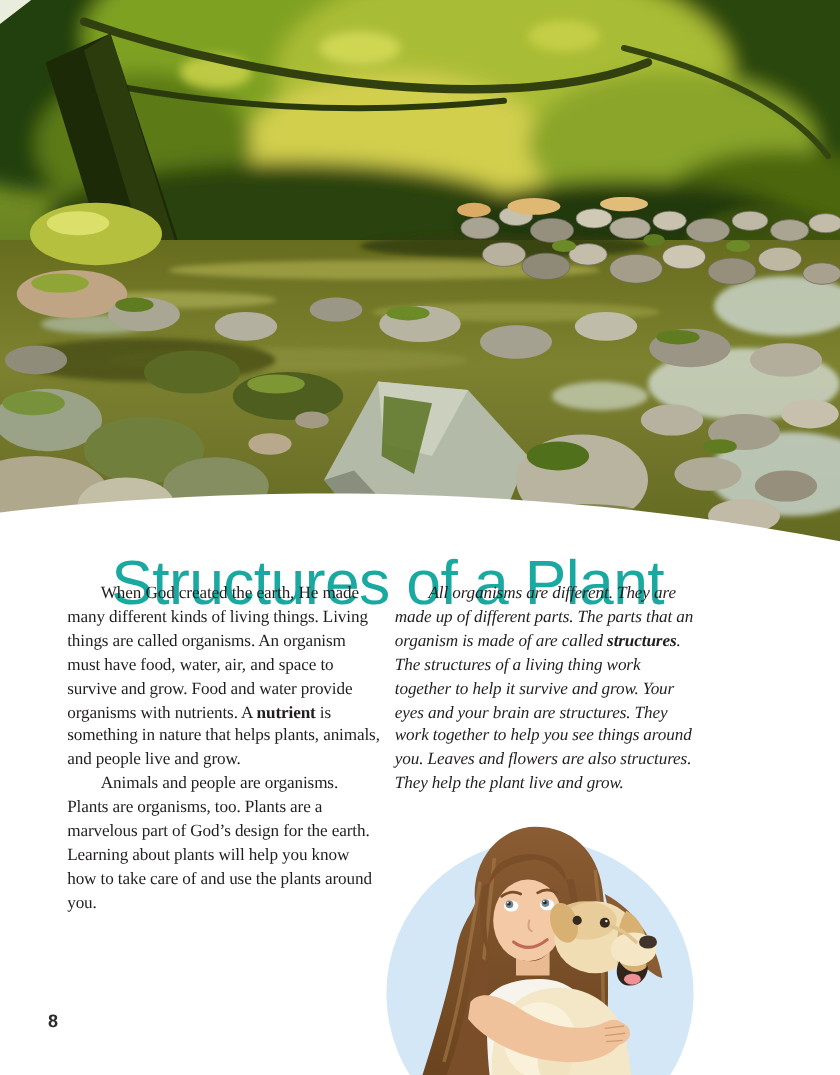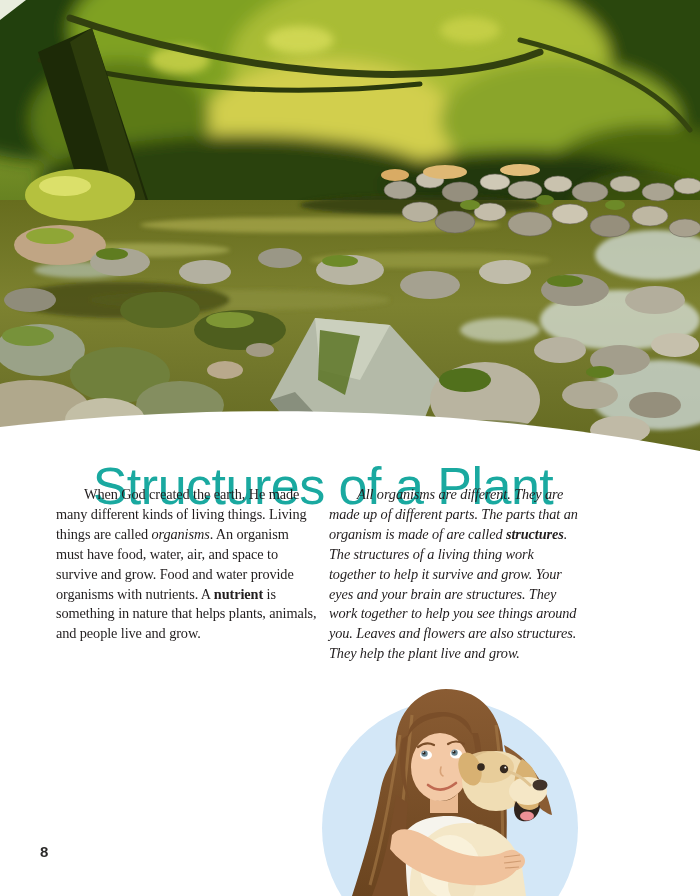--- a/index.html
+++ b/index.html
@@ -6,21 +6,21 @@
   .page{position:relative;width:700px;height:896px;background:#ffffff;overflow:hidden;
         font-family:"Liberation Serif",serif;}
   .photo{position:absolute;top:0;left:0;width:700px;height:460px;}
   .photo svg{display:block;width:100%;height:100%;}
   .title{position:absolute;top:429px;left:28px;width:590px;text-align:center;
          font-family:"Liberation Sans",sans-serif;font-weight:normal;font-size:52px;
          line-height:44px;letter-spacing:-0.5px;color:#1aa9a0;}
   .col{position:absolute;top:485px;font-size:14.3px;line-height:19.9px;color:#211d1e;
        letter-spacing:-0.1px;text-align:left;}
   .col p{margin:0;text-indent:28px;}
-  .col .it{font-style:italic;}
+  .col .it{}
   .col .b{font-weight:bold;}
   .col-left{left:56px;width:261px;}
   .col-right{left:329px;width:252px;font-style:italic;}
   .page-number{position:absolute;left:40px;top:843px;font-family:"Liberation Sans",sans-serif;
                font-weight:bold;font-size:15px;color:#2b2a29;}
   .girl{position:absolute;left:300px;top:675px;width:300px;height:221px;}
   .girl svg{display:block;width:100%;height:100%;}
 </style>
 </head>
 <body>
@@ -180,20 +180,21 @@
       </g>
 
       <path d="M0,460 L0,427 C180,406 430,399 700,451 L700,460 Z" fill="#ffffff"></path>
     </svg>
   </div>
 
   <h1 class="title">Structures of a Plant</h1>
 
   <div class="col col-left">
     <p><span>When God created the earth, He made many different kinds of living things. Living things are called </span><span class="it">organisms</span><span>. An organism must have food, water, air, and space to survive and grow. Food and water provide organisms with nutrients. A </span><span class="b">nutrient</span><span> is something in nature that helps plants, animals, and people live and grow.</span></p>
+    <p><span>Animals and people are organisms. Plants are organisms, too. Plants are a marvelous part of God’s design for the earth. Learning about plants will help you know how to take care of and use the plants around you.</span></p>
   </div>
   <div class="col col-right">
     <p><span>All organisms are different. They are made up of different parts. The parts that an organism is made of are called </span><span class="b">structures</span><span>. The structures of a living thing work together to help it survive and grow. Your eyes and your brain are structures. They work together to help you see things around you. Leaves and flowers are also structures. They help the plant live and grow.</span></p>
   </div>
 
   <div class="page-number">8</div>
 
   <div class="girl">
     <svg viewBox="0 0 300 221">
       <defs>

